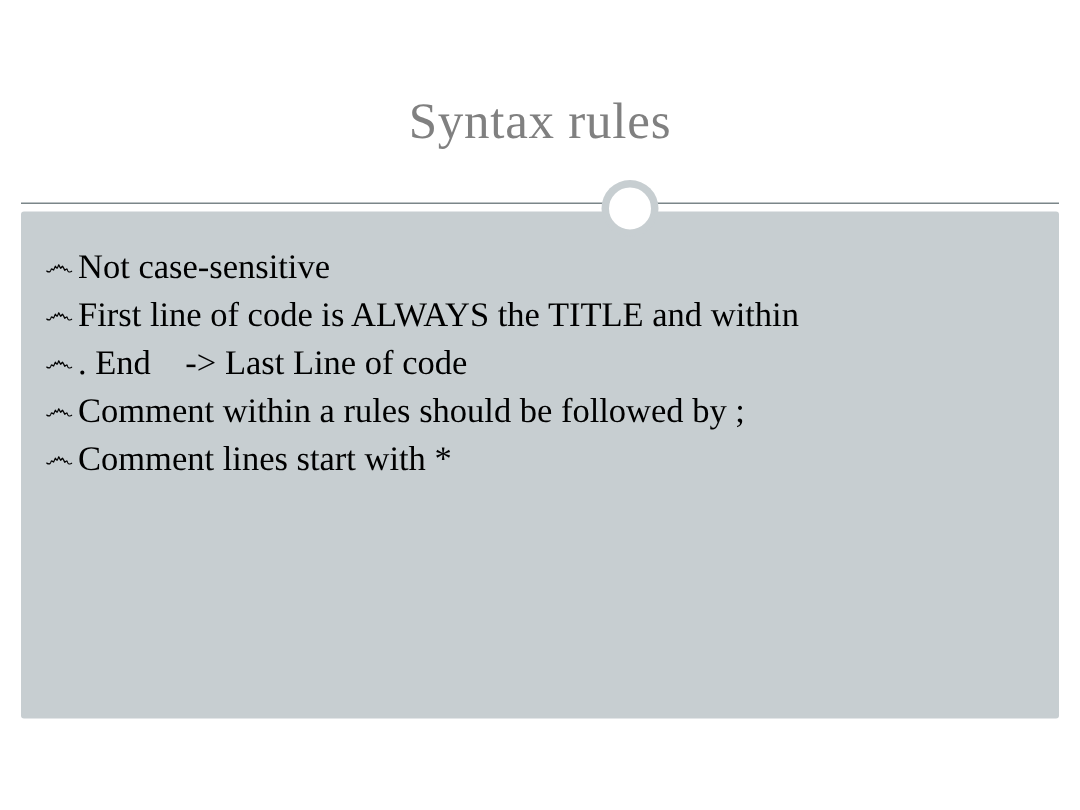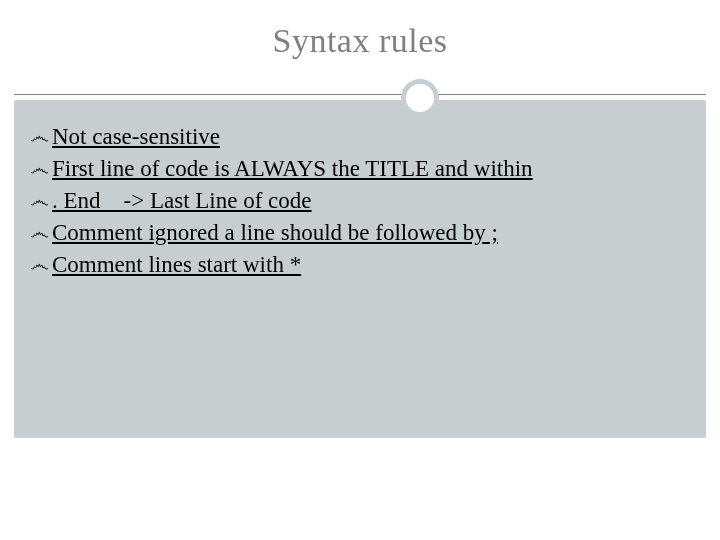--- a/index.html
+++ b/index.html
@@ -10,20 +10,21 @@
     background: #ffffff;
     font-family: Georgia, "Times New Roman", serif;
     color: #1a1a1a;
     overflow: hidden;
   }
   .slide {
     position: relative;
     width: 720px;
     height: 452px;
     box-sizing: border-box;
+    margin-top: 41px;
   }
   .bg-panel {
     position: absolute;
     left: 14px;
     right: 14px;
     top: 100px;
     bottom: 14px;
     background: #c7ced1;
     border-radius: 2px;
   }
@@ -85,21 +86,20 @@
   .bullet {
     flex: 0 0 auto;
     width: 22px;
     font-size: 20px;
     line-height: 1.5;
     color: #000;
     font-weight: normal;
   }
   .txt {
     flex: 1 1 auto;
-    text-decoration: underline;
   }
 </style>
 </head>
 <body>
 
 <div class="slide">
 
   <div class="bg-panel"></div>
 
   <div class="title-wrap">
@@ -119,21 +119,21 @@
     <div class="item">
       <span class="bullet">෴</span>
       <span class="txt">First line of code is ALWAYS the TITLE and within</span>
     </div>
     <div class="item">
       <span class="bullet">෴</span>
       <span class="txt">. End -&gt; Last Line of code</span>
     </div>
     <div class="item">
       <span class="bullet">෴</span>
-      <span class="txt">Comment ignored a line should be followed by ;</span>
+      <span class="txt">Comment within a rules should be followed by ;</span>
     </div>
     <div class="item">
       <span class="bullet">෴</span>
       <span class="txt">Comment lines start with *</span>
     </div>
   </div>
 
 </div>
 
 </body></html>

